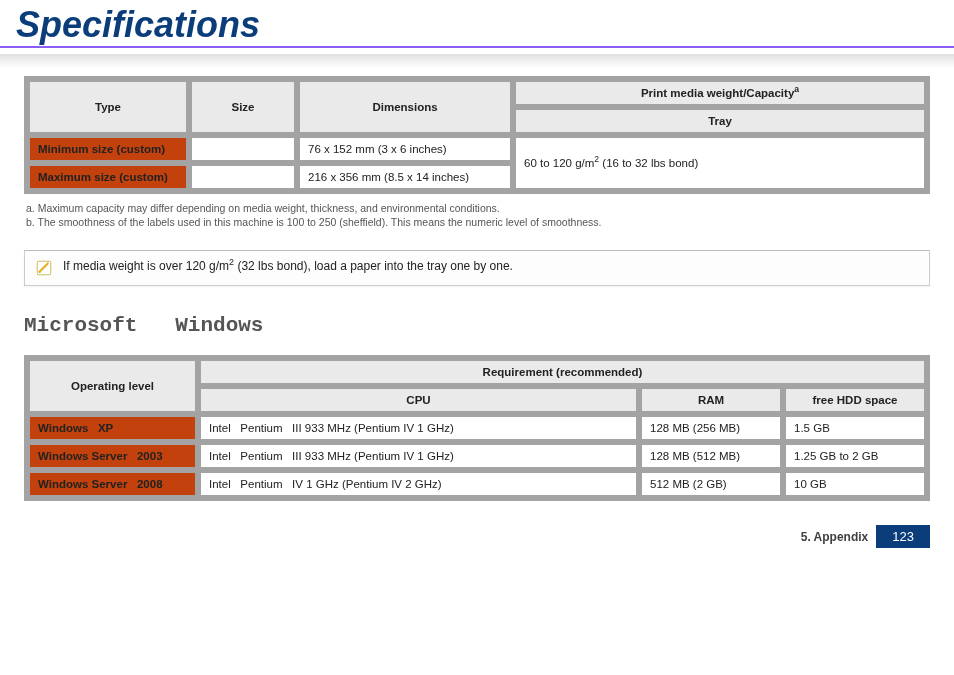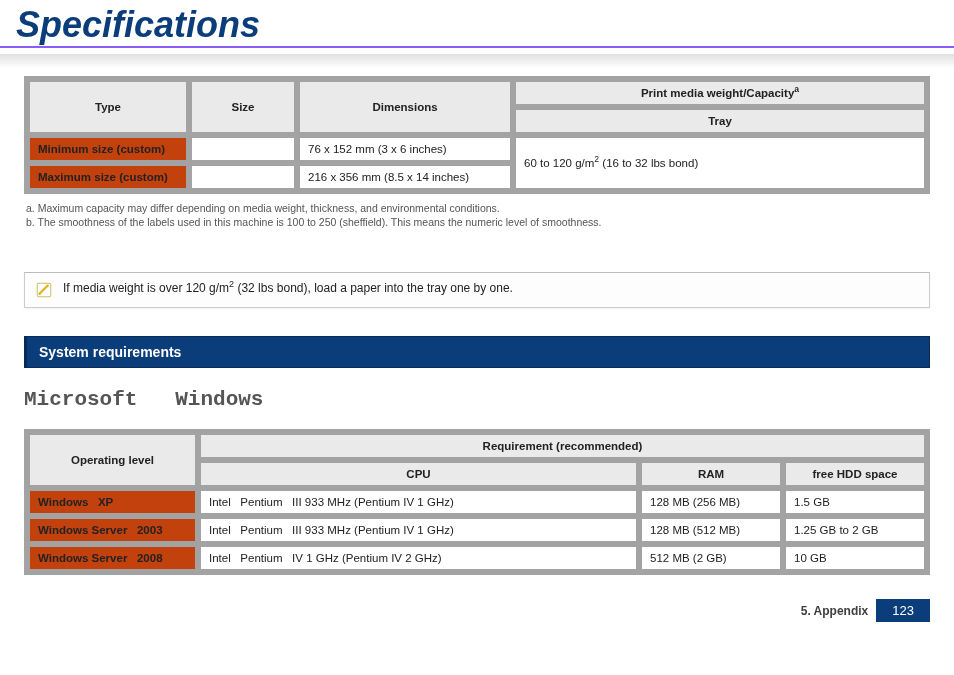--- a/index.html
+++ b/index.html
@@ -53,21 +53,21 @@
   }
   .footnotes div { margin-bottom: 2px; }
   .note-box {
     border: 1px solid #ccc;
     border-top: 1px solid #bbb;
     background: #fdfdfd;
     padding: 8px 10px;
     display: flex;
     align-items: flex-start;
     gap: 10px;
-    margin: 24px 0 28px 0;
+    margin: 2px 0 28px 0;
     box-shadow: 0 1px 2px rgba(0,0,0,0.05);
   }
   .note-icon {
     width: 18px; height: 18px;
     flex: 0 0 18px;
   }
   .section-bar {
     background: #0a3d7a;
     color: #fff;
     font-weight: 700;
@@ -161,21 +161,20 @@
         <rect x="3" y="3" width="18" height="18" rx="2" fill="#fff" stroke="#d0c060" stroke-width="1.4"></rect>
         <path d="M6 17 L17 6" stroke="#e8b020" stroke-width="3" stroke-linecap="round"></path>
         <path d="M6 17 L5 19 L8 18 Z" fill="#7fbf5f"></path>
       </svg>
     </span>
     <span>
       <span>If media weight is over 120 g/m</span><sup>2</sup><span> (32 lbs bond), load a paper into the tray one by one.</span>
     </span>
   </div>
 
-  <div class="section-bar">System requirements</div>
 
   <div class="subsection">Microsoft&nbsp;&nbsp;&nbsp;Windows</div>
 
   <table class="t2">
     <colgroup>
         <col class="c1">
         <col class="c2">
         <col class="c3">
         <col class="c4">
       </colgroup>

